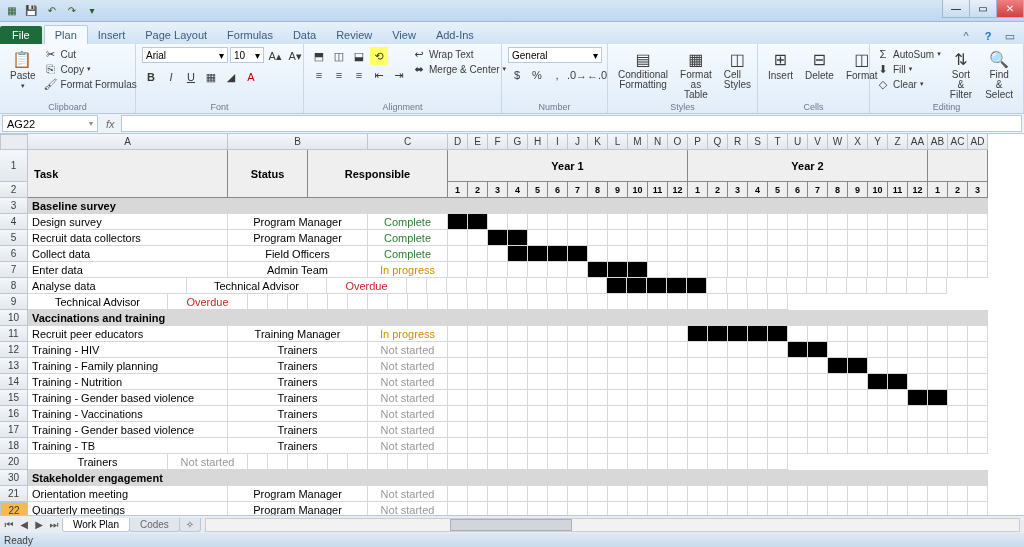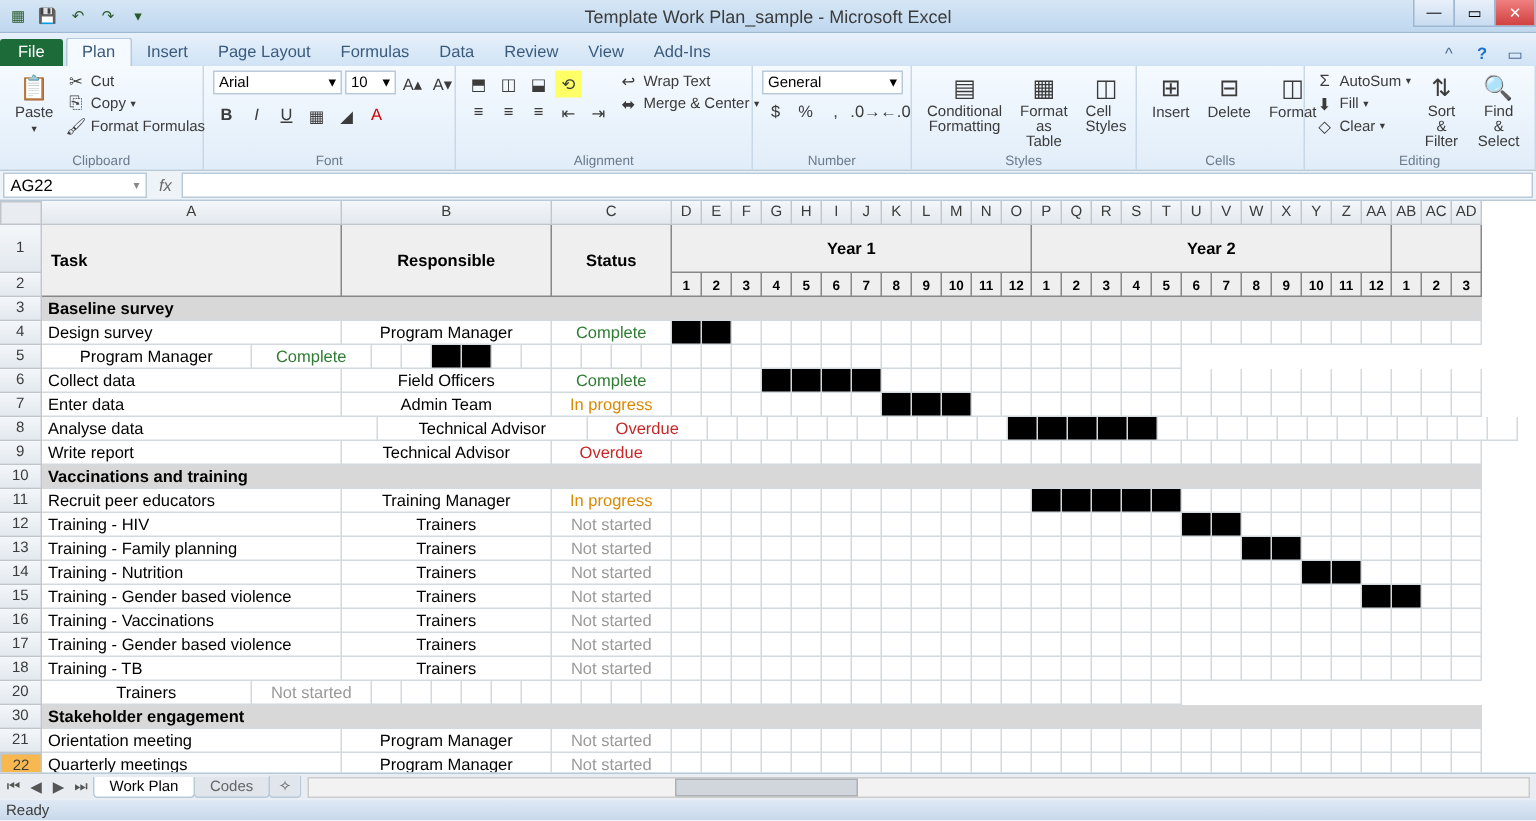--- a/index.html
+++ b/index.html
@@ -86,21 +86,20 @@
 <body>
 
 <div class="titlebar">
   <div class="qat">
     <span>▦</span>
     <span>💾</span>
     <span>↶</span>
     <span>↷</span>
     <span>▾</span>
   </div>
-  <div class="title">Template Work Plan_sample - Microsoft Excel</div>
   <div class="winbtns">
     <div>—</div>
     <div>▭</div>
     <div class="close">✕</div>
   </div>
 </div>
 
 <div class="tabs">
   <div class="file">File</div>
   <div class="tab active">Plan</div>
@@ -361,22 +360,22 @@
       <div class="rowhdr">17</div>
       <div class="rowhdr">18</div>
       <div class="rowhdr">20</div>
       <div class="rowhdr">30</div>
       <div class="rowhdr">21</div>
       <div class="rowhdr sel">22</div>
     </div>
   <div class="cells" id="cells">
       <div class="crow tall" style="height: 32px;">
         <div class="cell hdr" style="width: 200px; height: 48px; padding-left: 6px; justify-content: flex-start;">Task</div>
+        <div class="cell hdr" style="width: 80px; height: 48px;">Status</div>
         <div class="cell hdr" style="width: 140px; height: 48px;">Responsible</div>
-        <div class="cell hdr" style="width: 80px; height: 48px;">Status</div>
         <div class="cell hdr" style="width: 240px;">Year 1</div>
         <div class="cell hdr" style="width: 240px;">Year 2</div>
         <div class="cell hdr" style="width: 60px;"></div>
       </div>
       <div class="crow" style="margin-top: 0px; margin-left: 420px;">
         <div class="cell hdr mini" style="width: 20px;">1</div>
         <div class="cell hdr mini" style="width: 20px;">2</div>
         <div class="cell hdr mini" style="width: 20px;">3</div>
         <div class="cell hdr mini" style="width: 20px;">4</div>
         <div class="cell hdr mini" style="width: 20px;">5</div>
@@ -432,20 +431,21 @@
         <div class="cell " style="width: 20px;"></div>
         <div class="cell " style="width: 20px;"></div>
         <div class="cell " style="width: 20px;"></div>
         <div class="cell " style="width: 20px;"></div>
         <div class="cell " style="width: 20px;"></div>
         <div class="cell " style="width: 20px;"></div>
         <div class="cell " style="width: 20px;"></div>
         <div class="cell " style="width: 20px;"></div>
       </div>
       <div class="crow">
+        <div class="cell " style="width: 200px; padding-left: 4px;">Recruit data collectors</div>
         <div class="cell ctr" style="width: 140px;">Program Manager</div>
         <div class="cell ctr st-complete" style="width: 80px;">Complete</div>
         <div class="cell " style="width: 20px;"></div>
         <div class="cell " style="width: 20px;"></div>
         <div class="cell gantt" style="width: 20px;"></div>
         <div class="cell gantt" style="width: 20px;"></div>
         <div class="cell " style="width: 20px;"></div>
         <div class="cell " style="width: 20px;"></div>
         <div class="cell " style="width: 20px;"></div>
         <div class="cell " style="width: 20px;"></div>
@@ -527,21 +527,21 @@
         <div class="cell " style="width: 20px;"></div>
         <div class="cell " style="width: 20px;"></div>
         <div class="cell " style="width: 20px;"></div>
         <div class="cell " style="width: 20px;"></div>
         <div class="cell " style="width: 20px;"></div>
         <div class="cell " style="width: 20px;"></div>
         <div class="cell " style="width: 20px;"></div>
         <div class="cell " style="width: 20px;"></div>
       </div>
       <div class="crow">
-        <div class="cell " style="width: 224px; padding-left: 4px;">Analyse data</div>
+        <div class="cell " style="width: 159px; padding-left: 4px;">Analyse data</div>
         <div class="cell ctr" style="width: 140px;">Technical Advisor</div>
         <div class="cell ctr st-overdue" style="width: 80px;">Overdue</div>
         <div class="cell " style="width: 20px;"></div>
         <div class="cell " style="width: 20px;"></div>
         <div class="cell " style="width: 20px;"></div>
         <div class="cell " style="width: 20px;"></div>
         <div class="cell " style="width: 20px;"></div>
         <div class="cell " style="width: 20px;"></div>
         <div class="cell " style="width: 20px;"></div>
         <div class="cell " style="width: 20px;"></div>
@@ -559,21 +559,20 @@
         <div class="cell " style="width: 20px;"></div>
         <div class="cell " style="width: 20px;"></div>
         <div class="cell " style="width: 20px;"></div>
         <div class="cell " style="width: 20px;"></div>
         <div class="cell " style="width: 20px;"></div>
         <div class="cell " style="width: 20px;"></div>
         <div class="cell " style="width: 20px;"></div>
         <div class="cell " style="width: 20px;"></div>
       </div>
       <div class="crow">
-        <div class="cell " style="width: 200px; padding-left: 4px;">Write report</div>
         <div class="cell ctr" style="width: 140px;">Technical Advisor</div>
         <div class="cell ctr st-overdue" style="width: 80px;">Overdue</div>
         <div class="cell " style="width: 20px;"></div>
         <div class="cell " style="width: 20px;"></div>
         <div class="cell " style="width: 20px;"></div>
         <div class="cell " style="width: 20px;"></div>
         <div class="cell " style="width: 20px;"></div>
         <div class="cell " style="width: 20px;"></div>
         <div class="cell " style="width: 20px;"></div>
         <div class="cell " style="width: 20px;"></div>

